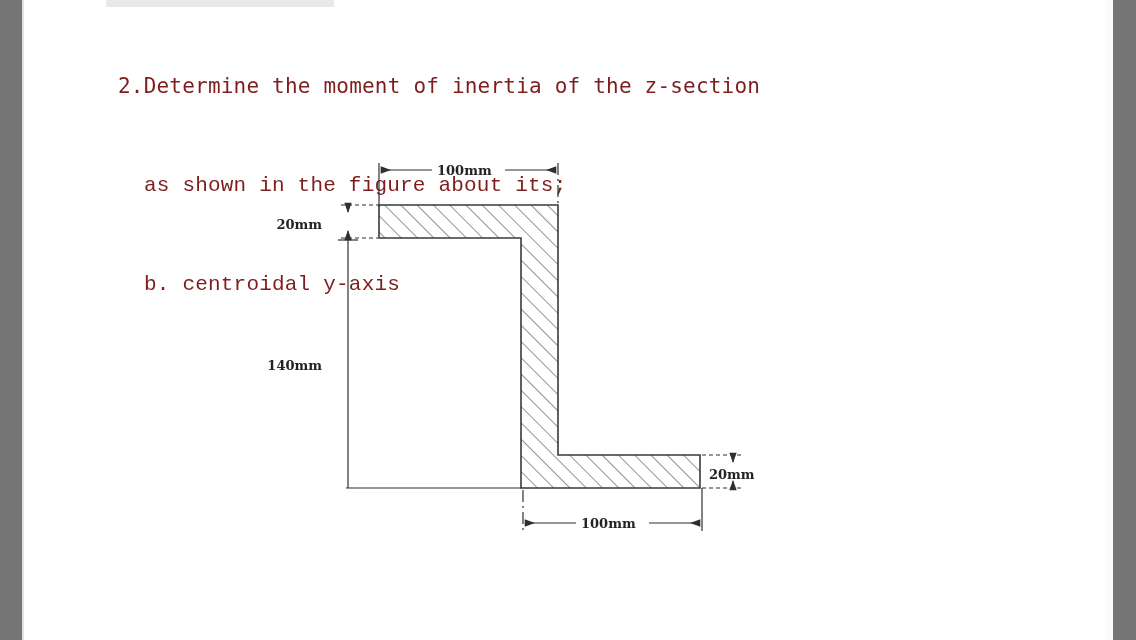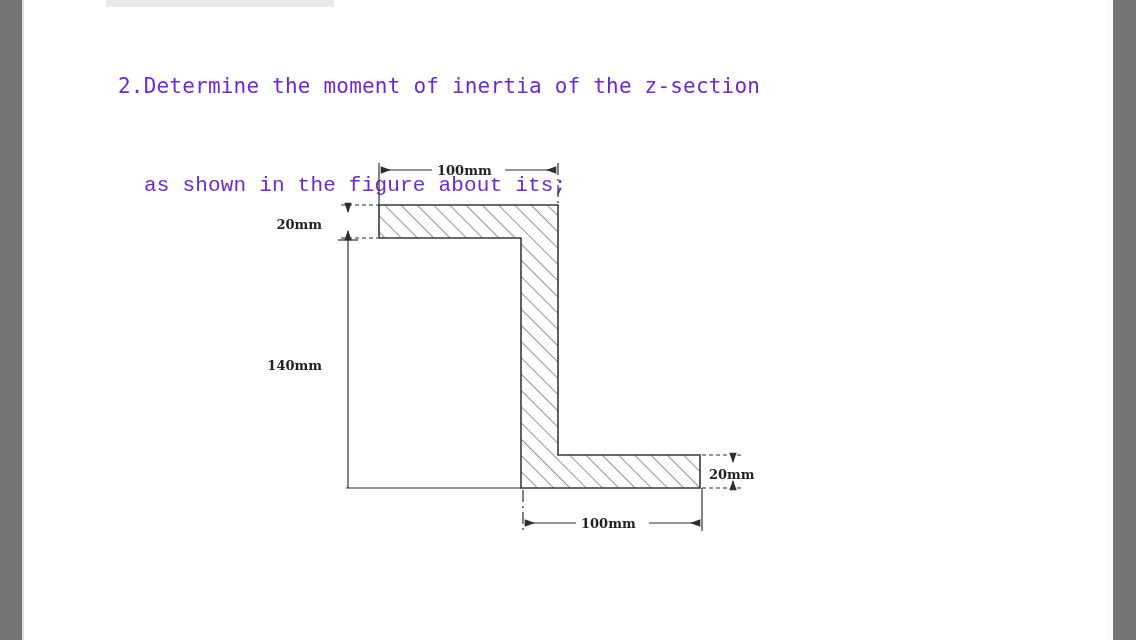--- a/index.html
+++ b/index.html
@@ -39,21 +39,21 @@
 
   
   .problem {
     position: absolute;
     left: 118px;
     top: 4px;
     width: 880px;
     font-family: "DejaVu Sans Mono", "Liberation Mono", monospace;
     font-size: 21px;
     line-height: 33px;
-    color: #6d28d9;
+    color: #7f1d1d;
     letter-spacing: 0.2px;
     white-space: pre;
   }
   .problem .ln { display: block; }
   .problem .indent { padding-left: 26px; font-family: Liberation Mono, monospace; }
 
   
   .figure {
     position: absolute;
     left: 0;
@@ -78,20 +78,21 @@
   <div class="margin-bar margin-left"></div>
   <div class="margin-seam-left"></div>
   <div class="margin-seam-right"></div>
   <div class="margin-bar margin-right"></div>
 
   <div class="top-strip"></div>
 
   <div class="problem">
     <span class="ln">2.Determine the moment of inertia of the z-section</span>
     <span class="ln indent">as shown in the figure about its;</span>
+    <span class="ln indent">b. centroidal y-axis</span>
   </div>
 
   <div class="figure">
     <svg width="1136" height="640" viewBox="0 0 1136 640" xmlns="http://www.w3.org/2000/svg">
       <defs>
         <pattern id="hatch" width="11.5" height="11.5" patternUnits="userSpaceOnUse" patternTransform="rotate(-45)">
           <line x1="0" y1="0" x2="0" y2="11.5" stroke="#555555" stroke-width="1.25"></line>
         </pattern>
         <marker id="arrR" viewBox="0 0 10 10" refX="9.2" refY="5" markerWidth="9" markerHeight="9" orient="auto-start-reverse">
           <path d="M 0 5 L 9.5 1.6 L 9.5 8.4 z" fill="#2f2f2f"></path>

